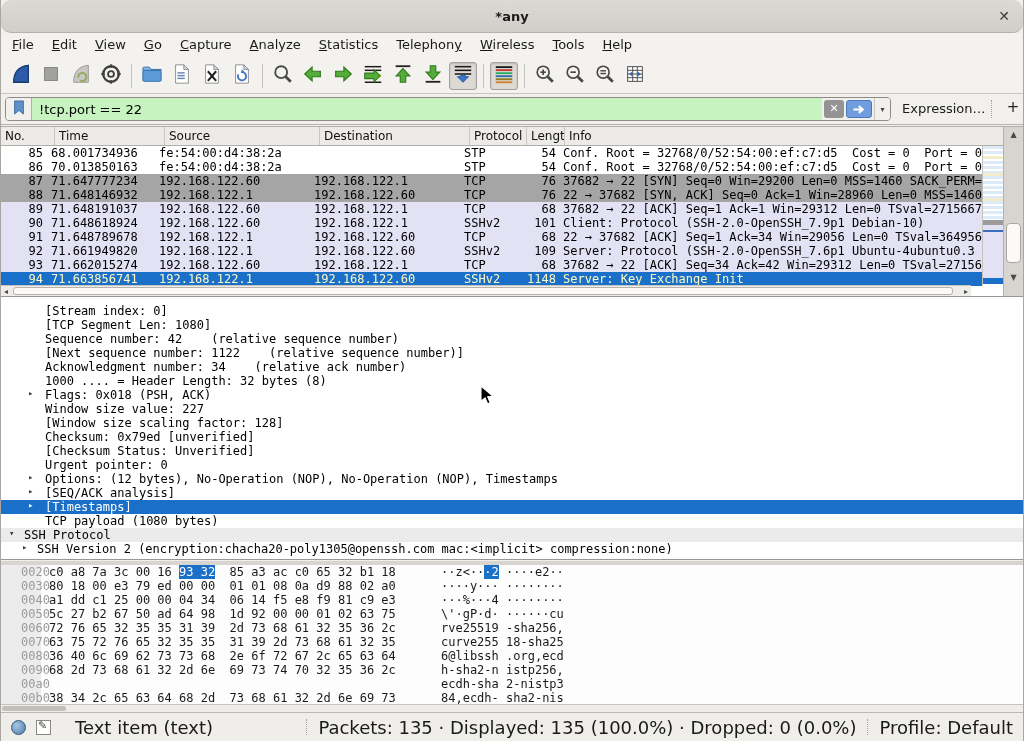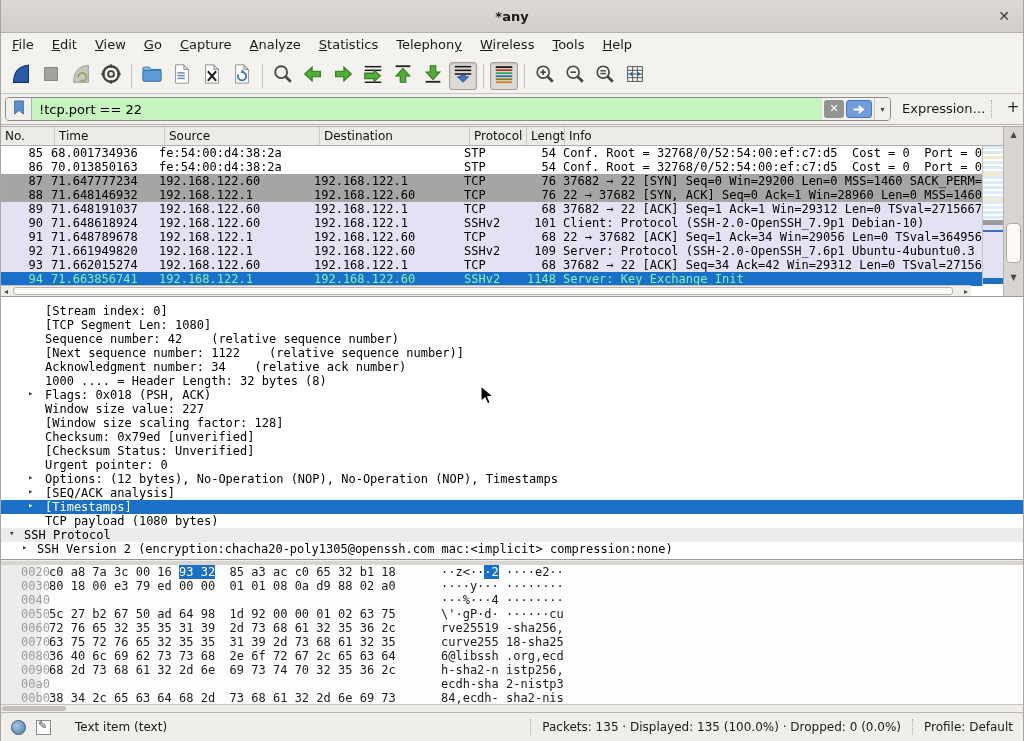--- a/index.html
+++ b/index.html
@@ -3,21 +3,21 @@
 <meta charset="utf-8">
 <style>
   * { box-sizing: border-box; margin: 0; padding: 0; }
   html,body { width:1024px; height:741px; }
   body { font-family:"DejaVu Sans","Liberation Sans",sans-serif; background:#f1efec; }
   .app { position:relative; width:1024px; height:741px; overflow:hidden; background:#f1efec; border-left:1px solid #a9a6a2; border-right:1px solid #a9a6a2; }
 
   
   .titlebar { position:absolute; left:0; top:0; width:100%; height:33px;
     background:linear-gradient(#dcd8d4,#d2cec9); border-bottom:1px solid #b5b1ad;
-    display:flex; align-items:center; justify-content:center; }
+    display:flex; align-items:center; justify-content:center;border-radius:10px; }
   .title { font-weight:bold; font-size:13px; color:#1a1a1a; }
   .close-btn { position:absolute; right:10px; top:7px; width:18px; height:18px;
     font-size:14px; font-weight:bold; color:#3a3a3a; text-align:center; line-height:18px; cursor:default; }
 
   
   .menubar { position:absolute; left:0; top:33px; width:100%; height:25px;
     background:#f4f2ef; display:flex; align-items:stretch; padding-left:2px; font-size:13px; color:#1a1a1a; }
   .menu-item { padding:4px 9px 0 9px; }
   .menu-item u { text-decoration:underline; }
 
@@ -51,21 +51,21 @@
   
   .plist { position:absolute; left:0; top:126px; width:100%; height:170px; background:#fff; border-top:1px solid #b2afab; }
   .phead { position:absolute; left:0; top:0; width:1004px; height:19px; background:#edebe8;
     border-bottom:1px solid #b2afab; display:flex; font-size:12px; color:#111; }
   .hcell { flex:none; border-right:1px solid #cbc8c4; padding:2px 0 0 4px; overflow:hidden; white-space:nowrap; }
   .h-no{width:54px}.h-time{width:110px}.h-src{width:155px}.h-dst{width:150px}.h-proto{width:57px}.h-len{width:38px}.h-info{flex:1;border-right:none}
   .prows { position:absolute; left:0; top:19px; width:981px; height:140px; overflow:hidden; background:#fff; }
   .prow { display:flex; height:14px; line-height:14px; font:12px "DejaVu Sans Mono","Liberation Mono",monospace; color:#000; }
   .prow.gray { background:#a5a5a5; }
   .prow.lav  { background:#e3e2f5; }
-  .prow.sel  { background:#1a70c8; color:#86efac; }
+  .prow.sel  { background:#1a70c8; color:#fef9c3; }
   .pcell { flex:none; overflow:hidden; white-space:pre; }
   .c-no{width:48px;text-align:right;padding-right:6px}
   .c-time{width:110px;padding-left:2px}
   .c-src{width:155px}.c-dst{width:150px}.c-proto{width:57px}
   .c-len{width:38px;text-align:right;padding-right:3px}
   .c-info{flex:1;padding-left:4px}
 
   
   .minimap { position:absolute; left:981px; top:19px; width:23px; height:140px; background:
     repeating-linear-gradient(180deg,#dcebf7 0 3px,#ffffff 3px 5px); border-left:1px solid #c5c2be; }
@@ -111,21 +111,21 @@
     font:12px "DejaVu Sans Mono","Liberation Mono",monospace; color:#1a1a1a; }
   .hoff { position:absolute; left:4px; color:#9b9b9b;margin-left:16px; }
   .hhex { position:absolute; left:48px; }
   .hascii { position:absolute; left:440px; }
   .hl { background:#1a70c8; color:#fff; }
   .hscroll2 { position:absolute; left:0; top:704px; width:100%; height:8px; background:#efedea; border-top:1px solid #c6c3bf; }
   .hthumb2 { position:absolute; left:1px; top:1px; width:64px; height:5px; background:#c3c0bc; border-radius:2px; }
 
   
   .statusbar { position:absolute; left:0; top:712px; width:100%; height:29px; background:#f0eeeb;
-    border-top:1px solid #bbb8b4; display:flex; align-items:center; padding:0 10px; font-size:12px; color:#1a1a1a; }
+    border-top:1px solid #bbb8b4; display:flex; align-items:center; padding:0 10px; font-size:18px; color:#1a1a1a; }
   .sb-circle { width:15px; height:15px; border-radius:50%; background:radial-gradient(circle at 35% 35%,#a8c7e2,#4a7aa8); border:1px solid #35587c; margin-right:10px; }
   .sb-note { width:15px; height:15px; background:#fff; border:1px solid #8a8784; position:relative; margin-right:24px; }
   .sb-note:after { content:"✎"; position:absolute; left:1px; top:-2px; font-size:11px; color:#4a4a4a; }
   .sb-spacer { flex:1; }
   .sb-sep { width:1px; height:16px; border-left:1px dotted #a8a5a1; margin:0 11px; }
 
   
   .cursor { position:absolute; left:479px; top:385px; z-index:50; pointer-events:none; }
 </style>
 </head>
@@ -495,21 +495,21 @@
       <div class="dline lvl1"><span class="darrow">▸</span><span class="dtext">SSH Version 2 (encryption:chacha20-poly1305@openssh.com mac:&lt;implicit&gt; compression:none)</span></div>
     </div>
 
   <div class="splitter"></div>
 
   <div class="hexpane">
     <div class="hexoffbg"></div>
     <div class="hexrows">
         <div class="hrow"><span class="hoff">0020</span><span class="hhex">c0 a8 7a 3c 00 16 <span class="hl">93 32</span>  85 a3 ac c0 65 32 b1 18</span><span class="hascii">··z&lt;··<span class="hl">·2</span> ····e2··</span></div>
         <div class="hrow"><span class="hoff">0030</span><span class="hhex">80 18 00 e3 79 ed 00 00  01 01 08 0a d9 88 02 a0</span><span class="hascii">····y··· ········</span></div>
-        <div class="hrow"><span class="hoff">0040</span><span class="hascii">···%···4 ········</span></div>
+        <div class="hrow"><span class="hoff">0040</span><span class="hhex">a1 dd c1 25 00 00 04 34  06 14 f5 e8 f9 81 c9 e3</span><span class="hascii">···%···4 ········</span></div>
         <div class="hrow"><span class="hoff">0050</span><span class="hhex">5c 27 b2 67 50 ad 64 98  1d 92 00 00 01 02 63 75</span><span class="hascii">\'·gP·d· ······cu</span></div>
         <div class="hrow"><span class="hoff">0060</span><span class="hhex">72 76 65 32 35 35 31 39  2d 73 68 61 32 35 36 2c</span><span class="hascii">rve25519 -sha256,</span></div>
         <div class="hrow"><span class="hoff">0070</span><span class="hhex">63 75 72 76 65 32 35 35  31 39 2d 73 68 61 32 35</span><span class="hascii">curve255 18-sha25</span></div>
         <div class="hrow"><span class="hoff">0080</span><span class="hhex">36 40 6c 69 62 73 73 68  2e 6f 72 67 2c 65 63 64</span><span class="hascii">6@libssh .org,ecd</span></div>
         <div class="hrow"><span class="hoff">0090</span><span class="hhex">68 2d 73 68 61 32 2d 6e  69 73 74 70 32 35 36 2c</span><span class="hascii">h-sha2-n istp256,</span></div>
         <div class="hrow"><span class="hoff">00a0</span><span class="hascii">ecdh-sha 2-nistp3</span></div>
         <div class="hrow"><span class="hoff">00b0</span><span class="hhex">38 34 2c 65 63 64 68 2d  73 68 61 32 2d 6e 69 73</span><span class="hascii">84,ecdh- sha2-nis</span></div>
       </div>
   </div>
 

